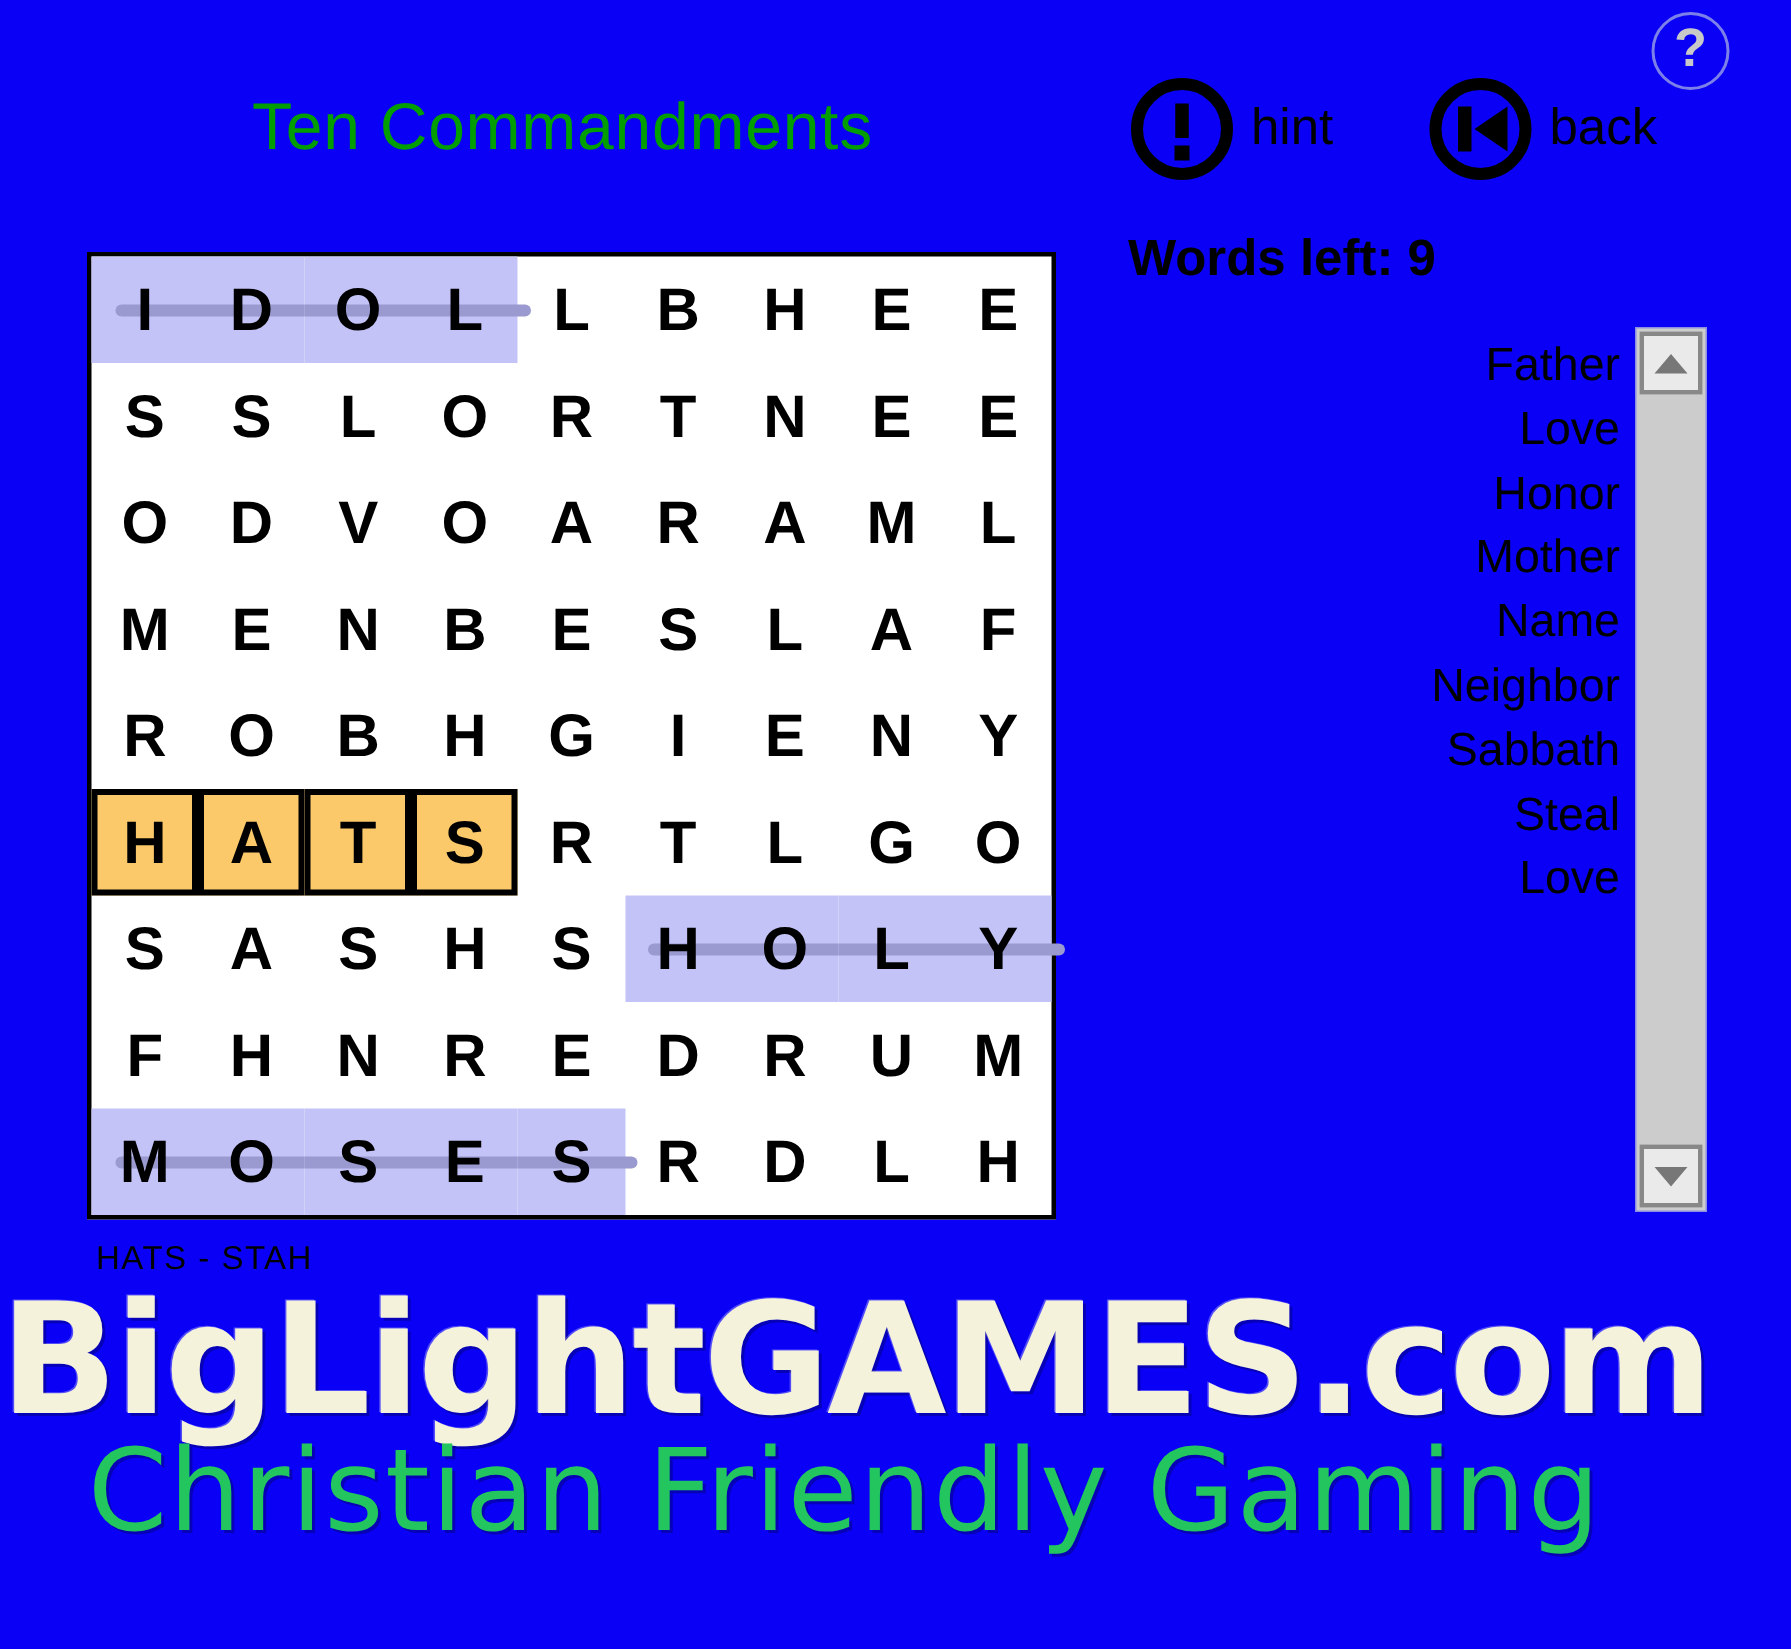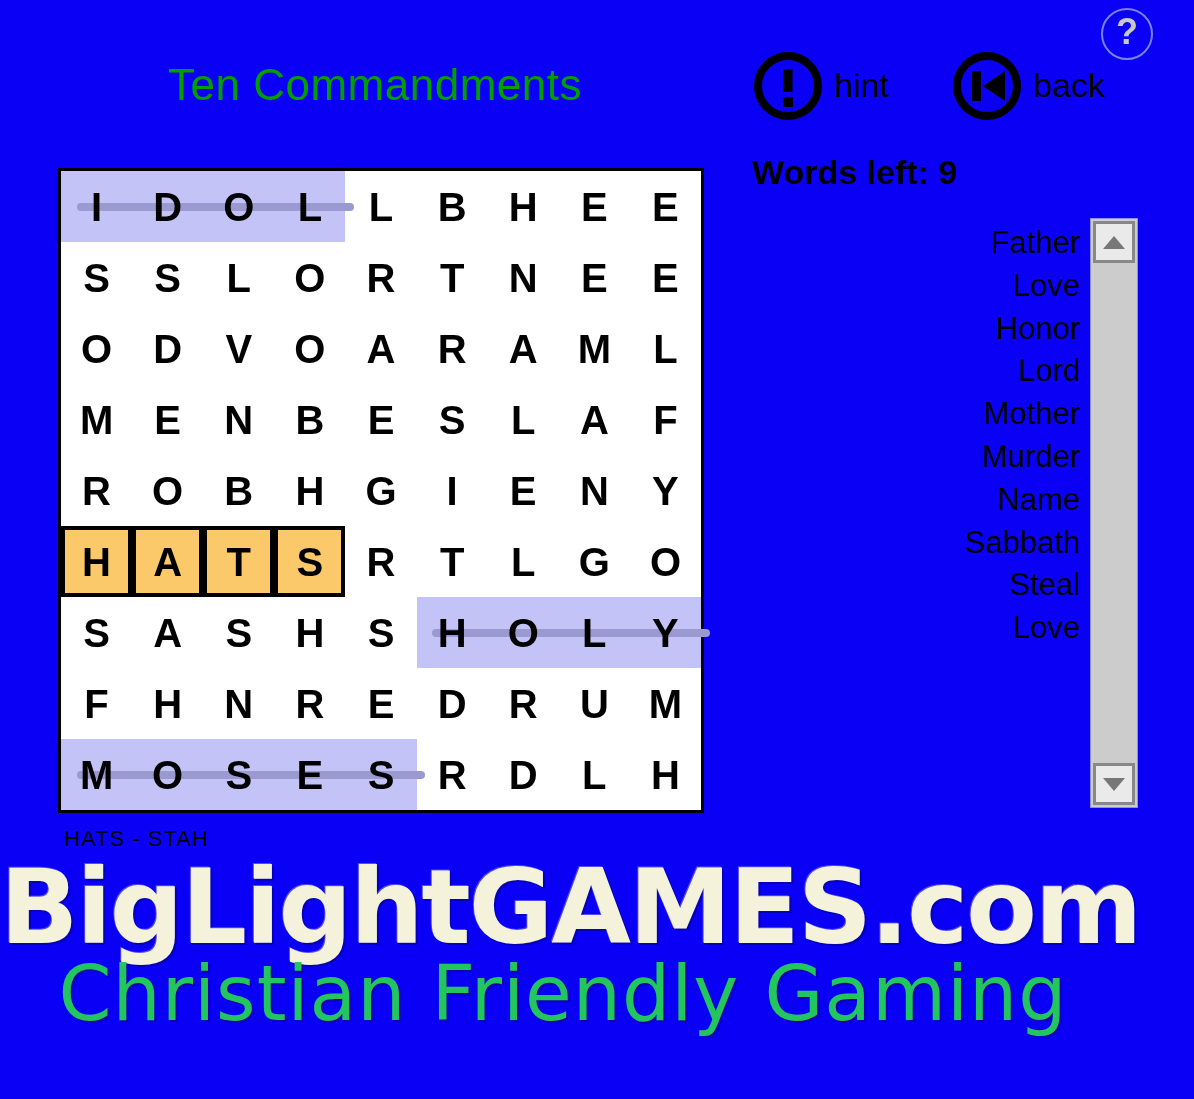--- a/index.html
+++ b/index.html
@@ -512,24 +512,23 @@
   </div>
 
 <div id="status-text">HATS - STAH</div>
 
 <div id="words-left">Words left: 9</div>
 
 <div id="word-list">
     <div class="word-item">Father</div>
     <div class="word-item">Love</div>
     <div class="word-item">Honor</div>
-    <div class="word-item">Lord</div>
     <div class="word-item">Mother</div>
-    <div class="word-item">Murder</div>
     <div class="word-item">Name</div>
+    <div class="word-item">Neighbor</div>
     <div class="word-item">Sabbath</div>
     <div class="word-item">Steal</div>
     <div class="word-item">Love</div>
   </div>
 
 <div id="word-scrollbar">
   <div class="sb-btn" id="scroll-up-button">
     <div class="tri-up"></div>
   </div>
   <div class="sb-btn" id="scroll-down-button">

